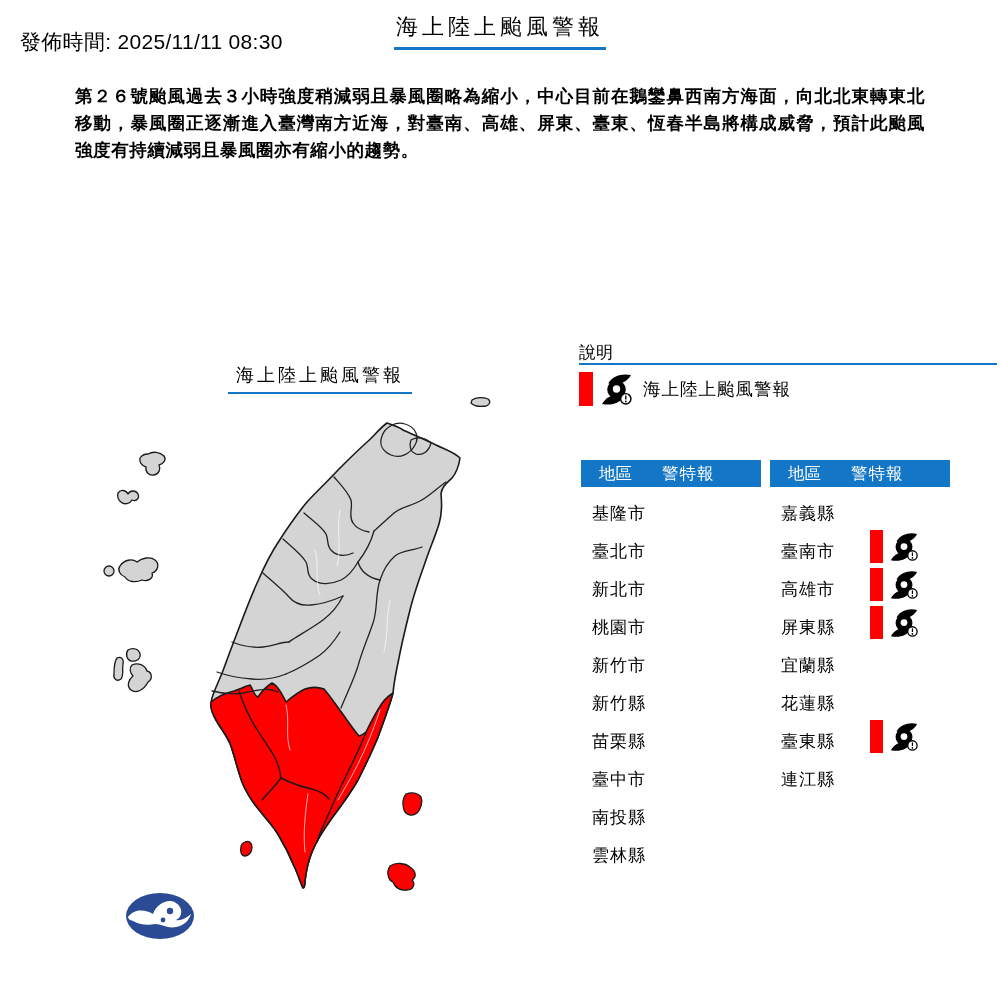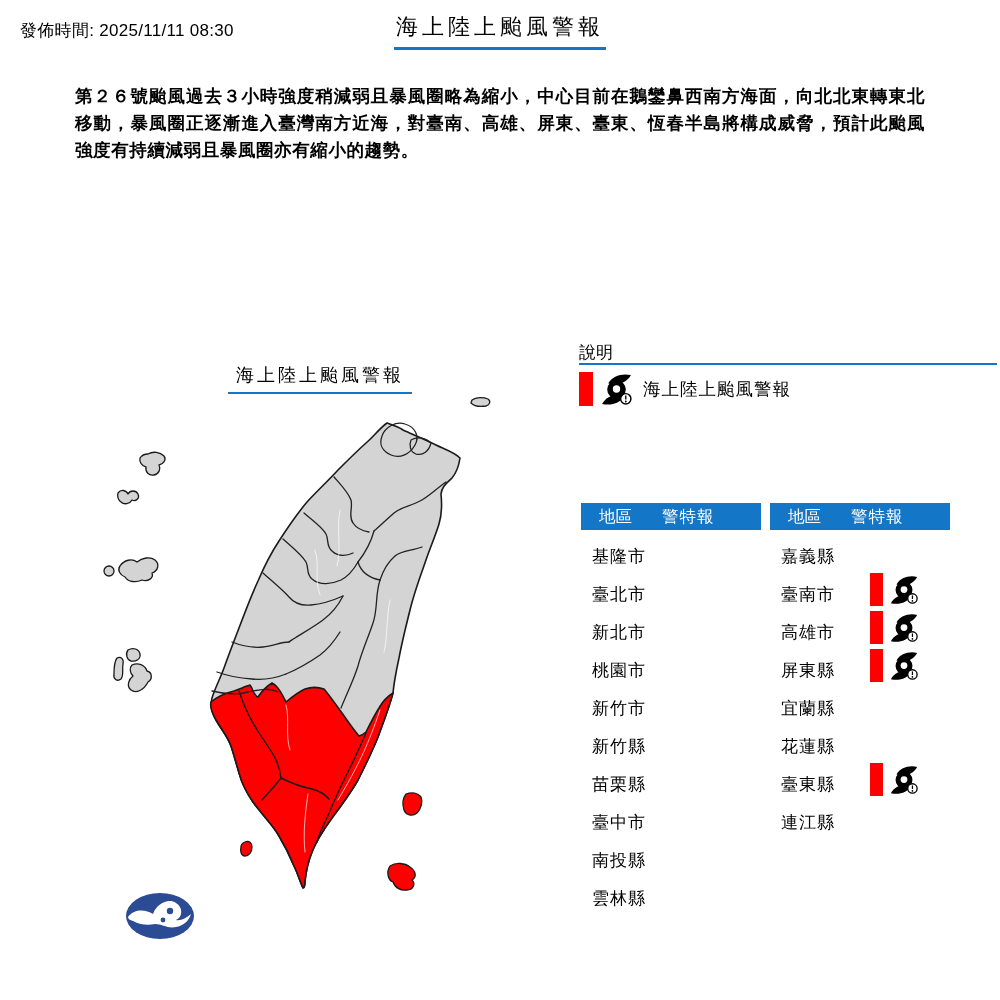--- a/index.html
+++ b/index.html
@@ -1,20 +1,20 @@
 <!DOCTYPE html>
 <html><head>
 <meta charset="utf-8">
 <style>
   * { margin:0; padding:0; box-sizing:border-box; }
   html,body { width:1000px; height:1000px; background:#fff;
     font-family:"Liberation Sans","DejaVu Sans",sans-serif; color:#000; }
   #canvas { position:relative; width:1000px; height:1000px; overflow:hidden; background:#fff; }
 
-  .issue-time { position:absolute; left:20px; top:19px; font-size:17px; letter-spacing:0.3px; }
+  .issue-time { position:absolute; left:20px; top:28px; font-size:21px; letter-spacing:0.3px; }
   .main-title { position:absolute; left:0; top:12px; width:1000px; text-align:center; }
   .main-title span { display:inline-block; font-size:22px; letter-spacing:4px;
     border-bottom:3px solid #1376c6; padding:0 2px 5px 2px; }
 
   .bulletin { position:absolute; left:75px; top:83px; width:850px;
     font-size:17.5px; line-height:27px; letter-spacing:0.6px; text-align:justify;font-weight:bold; }
 
   .map-title { position:absolute; left:228px; top:363px; width:184px; text-align:center; }
   .map-title span { display:inline-block; width:184px; font-size:18px; letter-spacing:3px;
     border-bottom:2.5px solid #1376c6; padding-bottom:5px; }
@@ -23,21 +23,21 @@
 
   .legend-heading { position:absolute; left:579px; top:341px; font-size:17px; }
   .legend-rule { position:absolute; left:579px; top:363px; width:418px; height:2px; background:#1376c6; }
   .legend-item { position:absolute; left:579px; top:371px; height:36px; display:flex; align-items:center; }
   .swatch { display:inline-block; width:14px; height:34px; background:#ff0000; }
   .legend-item .ty-icon { margin-left:7px; }
   .legend-label { margin-left:10px; font-size:17.5px; letter-spacing:1px; }
 
   .wtable { position:absolute; width:180px; top:460px; }
   .wtable.t0 { left:581px; } .wtable.t1 { left:770px; }
-  .thead { height:27px; background:#1376c6; color:#fff; display:flex; align-items:center; font-size:16.5px;margin-top:43px; }
+  .thead { height:27px; background:#1376c6; color:#fff; display:flex; align-items:center; font-size:16.5px; }
   .thead .h-region  { padding-left:18px; width:81px; }
   .thead .h-warning { letter-spacing:1px; }
   .trow { height:38px; display:flex; align-items:flex-end; padding-left:11px; }
   .trow:first-of-type { margin-top:3px; }
   .region { width:89px; font-size:17px; letter-spacing:1px; }
   .wcell { display:flex; align-items:center; }
   .wcell .swatch { width:13px; height:33px; margin-right:6px; }
 
   .ty-icon { display:inline-block; }
 </style>

